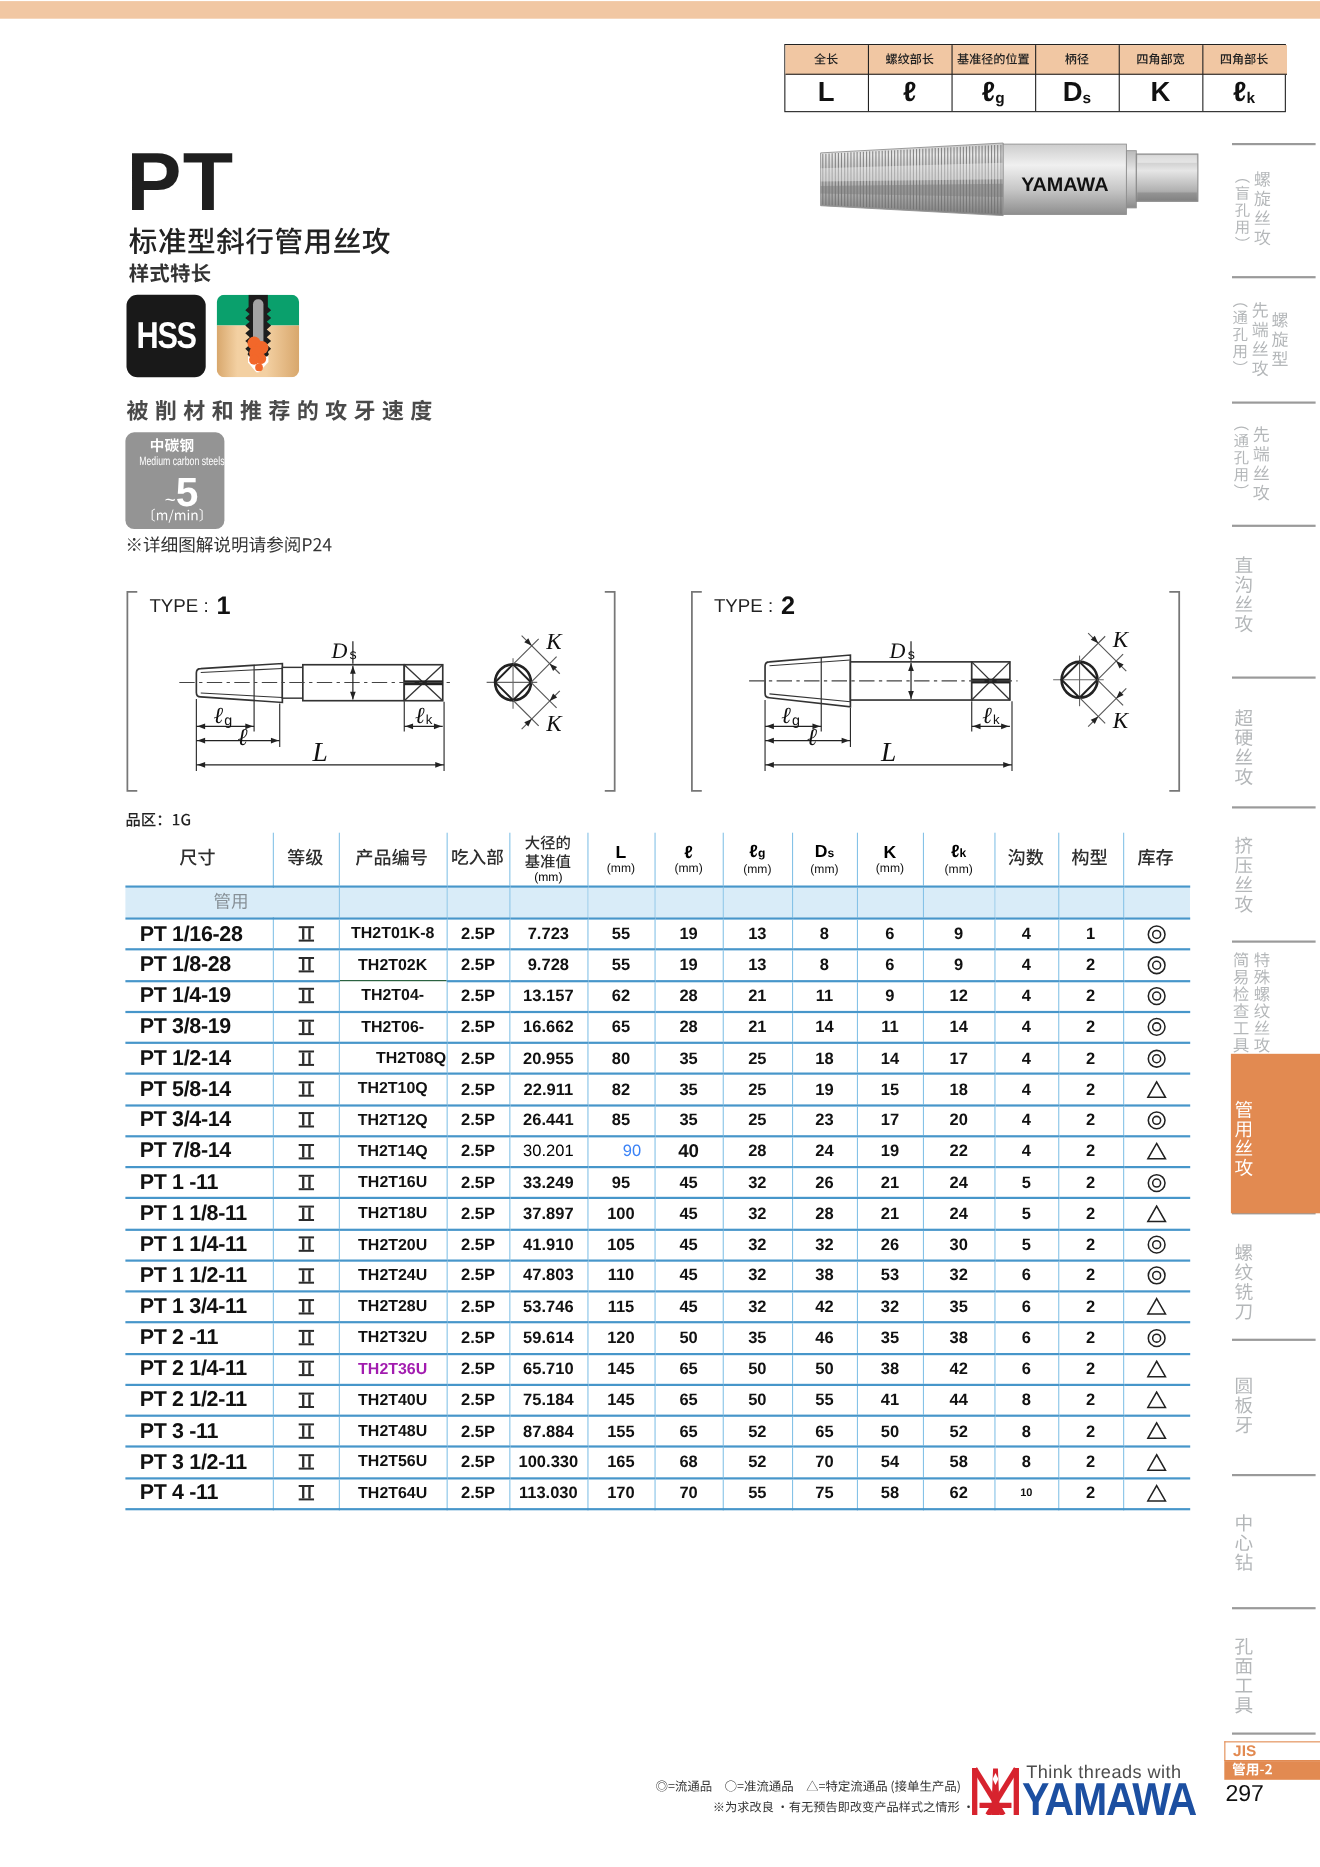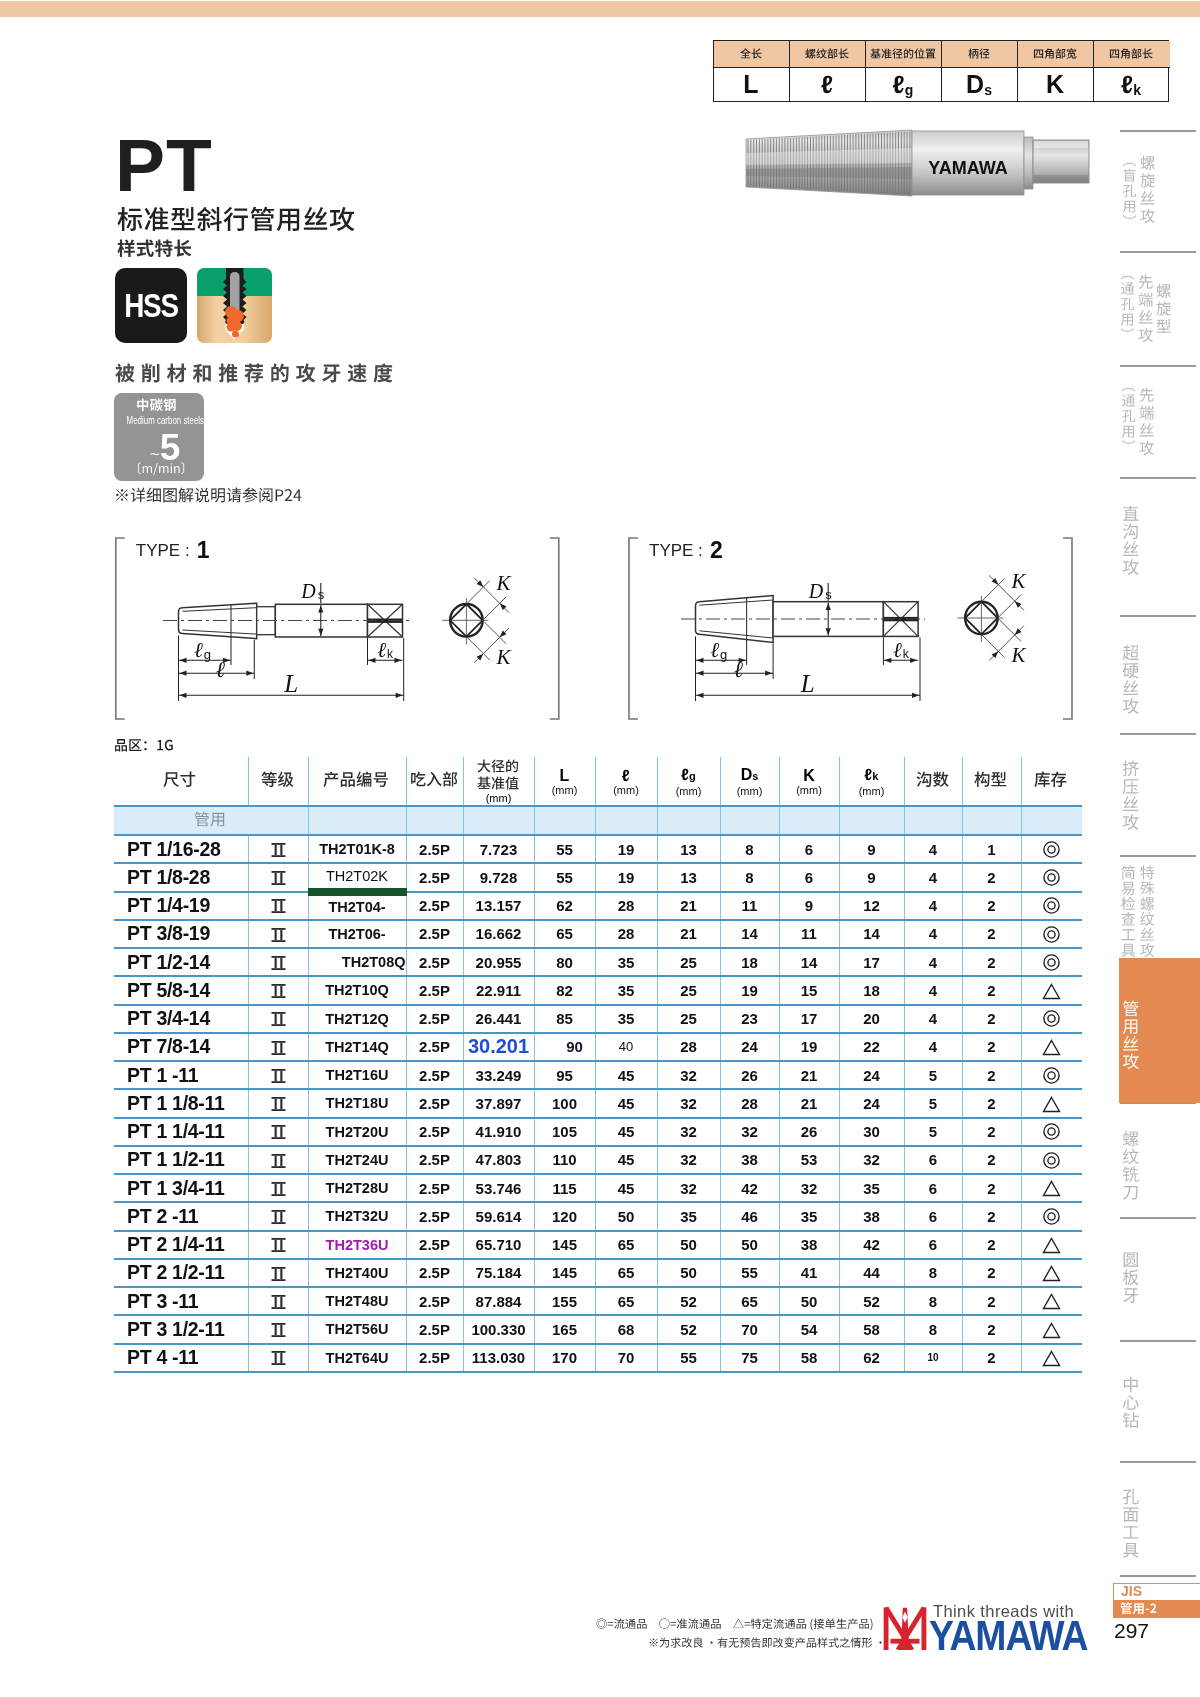--- a/index.html
+++ b/index.html
@@ -463,21 +463,21 @@
 <tr style="height:28.26px;">
             <td style="border-bottom:2px solid #4796ca;border-right:1.4px solid #85c2e7;text-align:left;padding-left:13px;font-weight:bold;font-size:19.5px;color:#111;letter-spacing:-0.3px;">PT 1/8-28</td>
             <td style="border-bottom:2px solid #4796ca;border-left:1.4px solid #85c2e7;border-right:1.4px solid #85c2e7;"><svg width="15" height="16" viewBox="0 0 15 16" style="vertical-align:middle">
                 <g fill="#2a2a2a">
                   <rect x="0.5" y="1" width="14" height="1.8"></rect>
                   <rect x="0.5" y="13.2" width="14" height="1.8"></rect>
                   <rect x="3.6" y="2.8" width="2.1" height="10.4"></rect>
                   <rect x="9.3" y="2.8" width="2.1" height="10.4"></rect>
                 </g>
               </svg></td>
-            <td style="border-bottom:8px solid #14532d;border-left:1.4px solid #85c2e7;border-right:1.4px solid #85c2e7;font-weight:normal;font-size:14.5px;color:#111;margin-top:48px;">TH2T02K</td>
+            <td style="border-bottom:1px solid #14532d;border-left:1.4px solid #85c2e7;border-right:1.4px solid #85c2e7;font-weight:bold;font-size:14.5px;color:#111;margin-top:48px;">TH2T02K</td>
             <td style="border-bottom:2px solid #4796ca;border-left:1.4px solid #85c2e7;border-right:1.4px solid #85c2e7;font-weight:bold;font-size:15px;color:#111;">2.5P</td>
             <td style="border-bottom:2px solid #4796ca;border-left:1.4px solid #85c2e7;border-right:1.4px solid #85c2e7;font-weight:bold;font-size:15px;color:#111;">9.728</td>
             <td style="border-bottom:2px solid #4796ca;border-left:1.4px solid #85c2e7;border-right:1.4px solid #85c2e7;font-weight:bold;font-size:15px;color:#111;">55</td>
             <td style="border-bottom:2px solid #4796ca;border-left:1.4px solid #85c2e7;border-right:1.4px solid #85c2e7;font-weight:bold;font-size:15px;color:#111;">19</td>
             <td style="border-bottom:2px solid #4796ca;border-left:1.4px solid #85c2e7;border-right:1.4px solid #85c2e7;font-weight:bold;font-size:15px;color:#111;">13</td>
             <td style="border-bottom:2px solid #4796ca;border-left:1.4px solid #85c2e7;border-right:1.4px solid #85c2e7;font-weight:bold;font-size:15px;color:#111;">8</td>
             <td style="border-bottom:2px solid #4796ca;border-left:1.4px solid #85c2e7;border-right:1.4px solid #85c2e7;font-weight:bold;font-size:15px;color:#111;">6</td>
             <td style="border-bottom:2px solid #4796ca;border-left:1.4px solid #85c2e7;border-right:1.4px solid #85c2e7;font-weight:bold;font-size:15px;color:#111;">9</td>
             <td style="border-bottom:2px solid #4796ca;border-left:1.4px solid #85c2e7;border-right:1.4px solid #85c2e7;font-weight:bold;font-size:15px;color:#111;">4</td>
             <td style="border-bottom:2px solid #4796ca;border-left:1.4px solid #85c2e7;border-right:1.4px solid #85c2e7;font-weight:bold;font-size:15px;color:#111;">2</td>
@@ -626,23 +626,23 @@
             <td style="border-bottom:2px solid #4796ca;border-left:1.4px solid #85c2e7;border-right:1.4px solid #85c2e7;"><svg width="15" height="16" viewBox="0 0 15 16" style="vertical-align:middle">
                 <g fill="#2a2a2a">
                   <rect x="0.5" y="1" width="14" height="1.8"></rect>
                   <rect x="0.5" y="13.2" width="14" height="1.8"></rect>
                   <rect x="3.6" y="2.8" width="2.1" height="10.4"></rect>
                   <rect x="9.3" y="2.8" width="2.1" height="10.4"></rect>
                 </g>
               </svg></td>
             <td style="border-bottom:2px solid #4796ca;border-left:1.4px solid #85c2e7;border-right:1.4px solid #85c2e7;font-weight:bold;font-size:14.5px;color:#111;">TH2T14Q</td>
             <td style="border-bottom:2px solid #4796ca;border-left:1.4px solid #85c2e7;border-right:1.4px solid #85c2e7;font-weight:bold;font-size:15px;color:#111;">2.5P</td>
-            <td style="border-bottom:2px solid #4796ca;border-left:1.4px solid #85c2e7;border-right:1.4px solid #85c2e7;font-weight:bold;font-size:20px;color:#1d4ed8;">30.201</td>
-            <td style="border-bottom:2px solid #4796ca;border-left:1.4px solid #85c2e7;border-right:1.4px solid #85c2e7;font-weight:bold;font-size:15px;color:#0f172a;padding-left:20px;">90</td>
-            <td style="border-bottom:2px solid #4796ca;border-left:1.4px solid #85c2e7;border-right:1.4px solid #85c2e7;font-weight:normal;font-size:13px;color:#111;">40</td>
+            <td style="border-bottom:2px solid #4796ca;border-left:1.4px solid #85c2e7;border-right:1.4px solid #85c2e7;font-weight:normal;font-size:15px;color:#000000;">30.201</td>
+            <td style="border-bottom:2px solid #4796ca;border-left:1.4px solid #85c2e7;border-right:1.4px solid #85c2e7;font-weight:normal;font-size:15px;color:#3b82f6;padding-left:20px;">90</td>
+            <td style="border-bottom:2px solid #4796ca;border-left:1.4px solid #85c2e7;border-right:1.4px solid #85c2e7;font-weight:bold;font-size:17px;color:#111;">40</td>
             <td style="border-bottom:2px solid #4796ca;border-left:1.4px solid #85c2e7;border-right:1.4px solid #85c2e7;font-weight:bold;font-size:15px;color:#111;">28</td>
             <td style="border-bottom:2px solid #4796ca;border-left:1.4px solid #85c2e7;border-right:1.4px solid #85c2e7;font-weight:bold;font-size:15px;color:#111;">24</td>
             <td style="border-bottom:2px solid #4796ca;border-left:1.4px solid #85c2e7;border-right:1.4px solid #85c2e7;font-weight:bold;font-size:15px;color:#111;">19</td>
             <td style="border-bottom:2px solid #4796ca;border-left:1.4px solid #85c2e7;border-right:1.4px solid #85c2e7;font-weight:bold;font-size:15px;color:#111;">22</td>
             <td style="border-bottom:2px solid #4796ca;border-left:1.4px solid #85c2e7;border-right:1.4px solid #85c2e7;font-weight:bold;font-size:15px;color:#111;">4</td>
             <td style="border-bottom:2px solid #4796ca;border-left:1.4px solid #85c2e7;border-right:1.4px solid #85c2e7;font-weight:bold;font-size:15px;color:#111;">2</td>
             <td style="border-bottom:2px solid #4796ca;border-left:1.4px solid #85c2e7;"><svg width="19" height="17" viewBox="0 0 19 17" style="vertical-align:middle">
                 <polygon points="9.5,1.5 17.5,15.5 1.5,15.5" fill="none" stroke="#222" stroke-width="1.4"></polygon>
               </svg></td>
           </tr>

